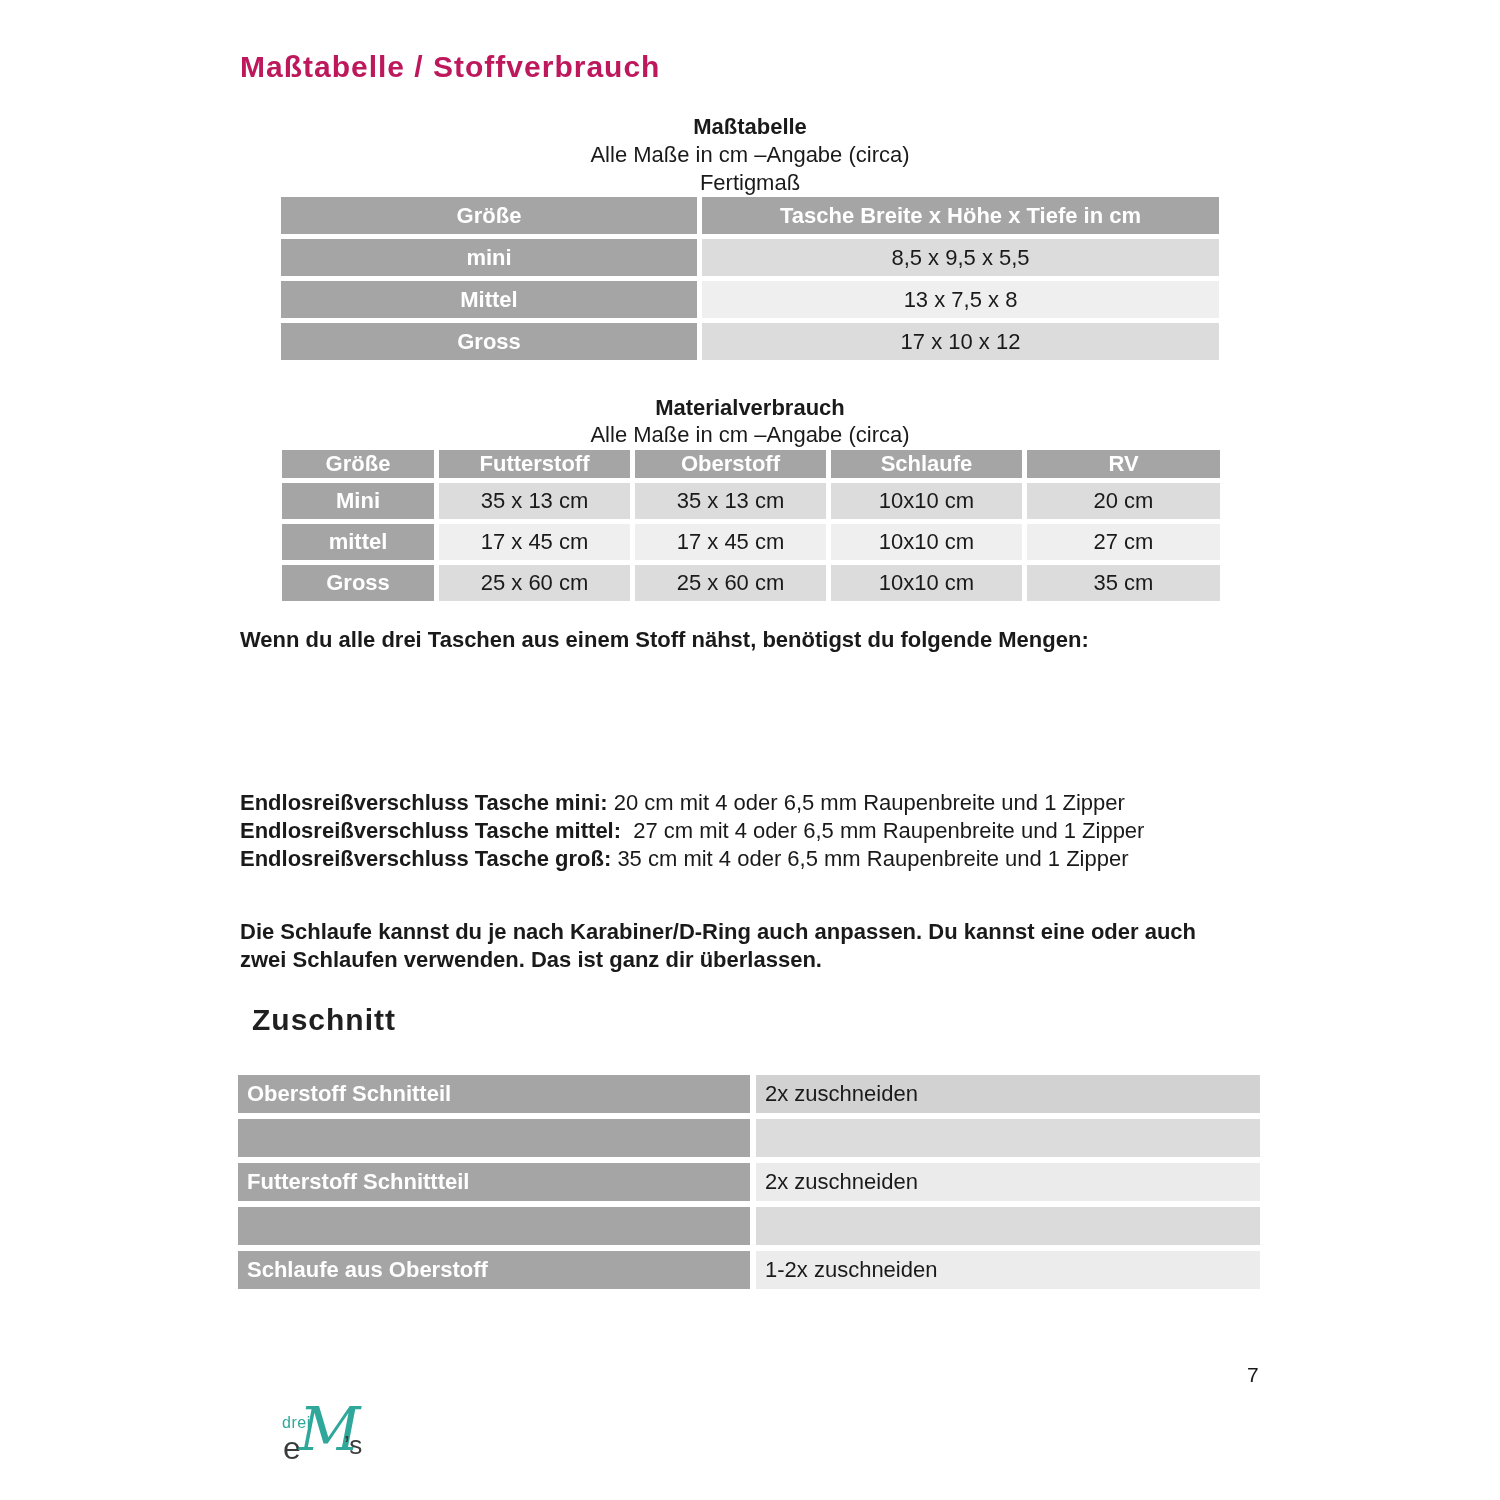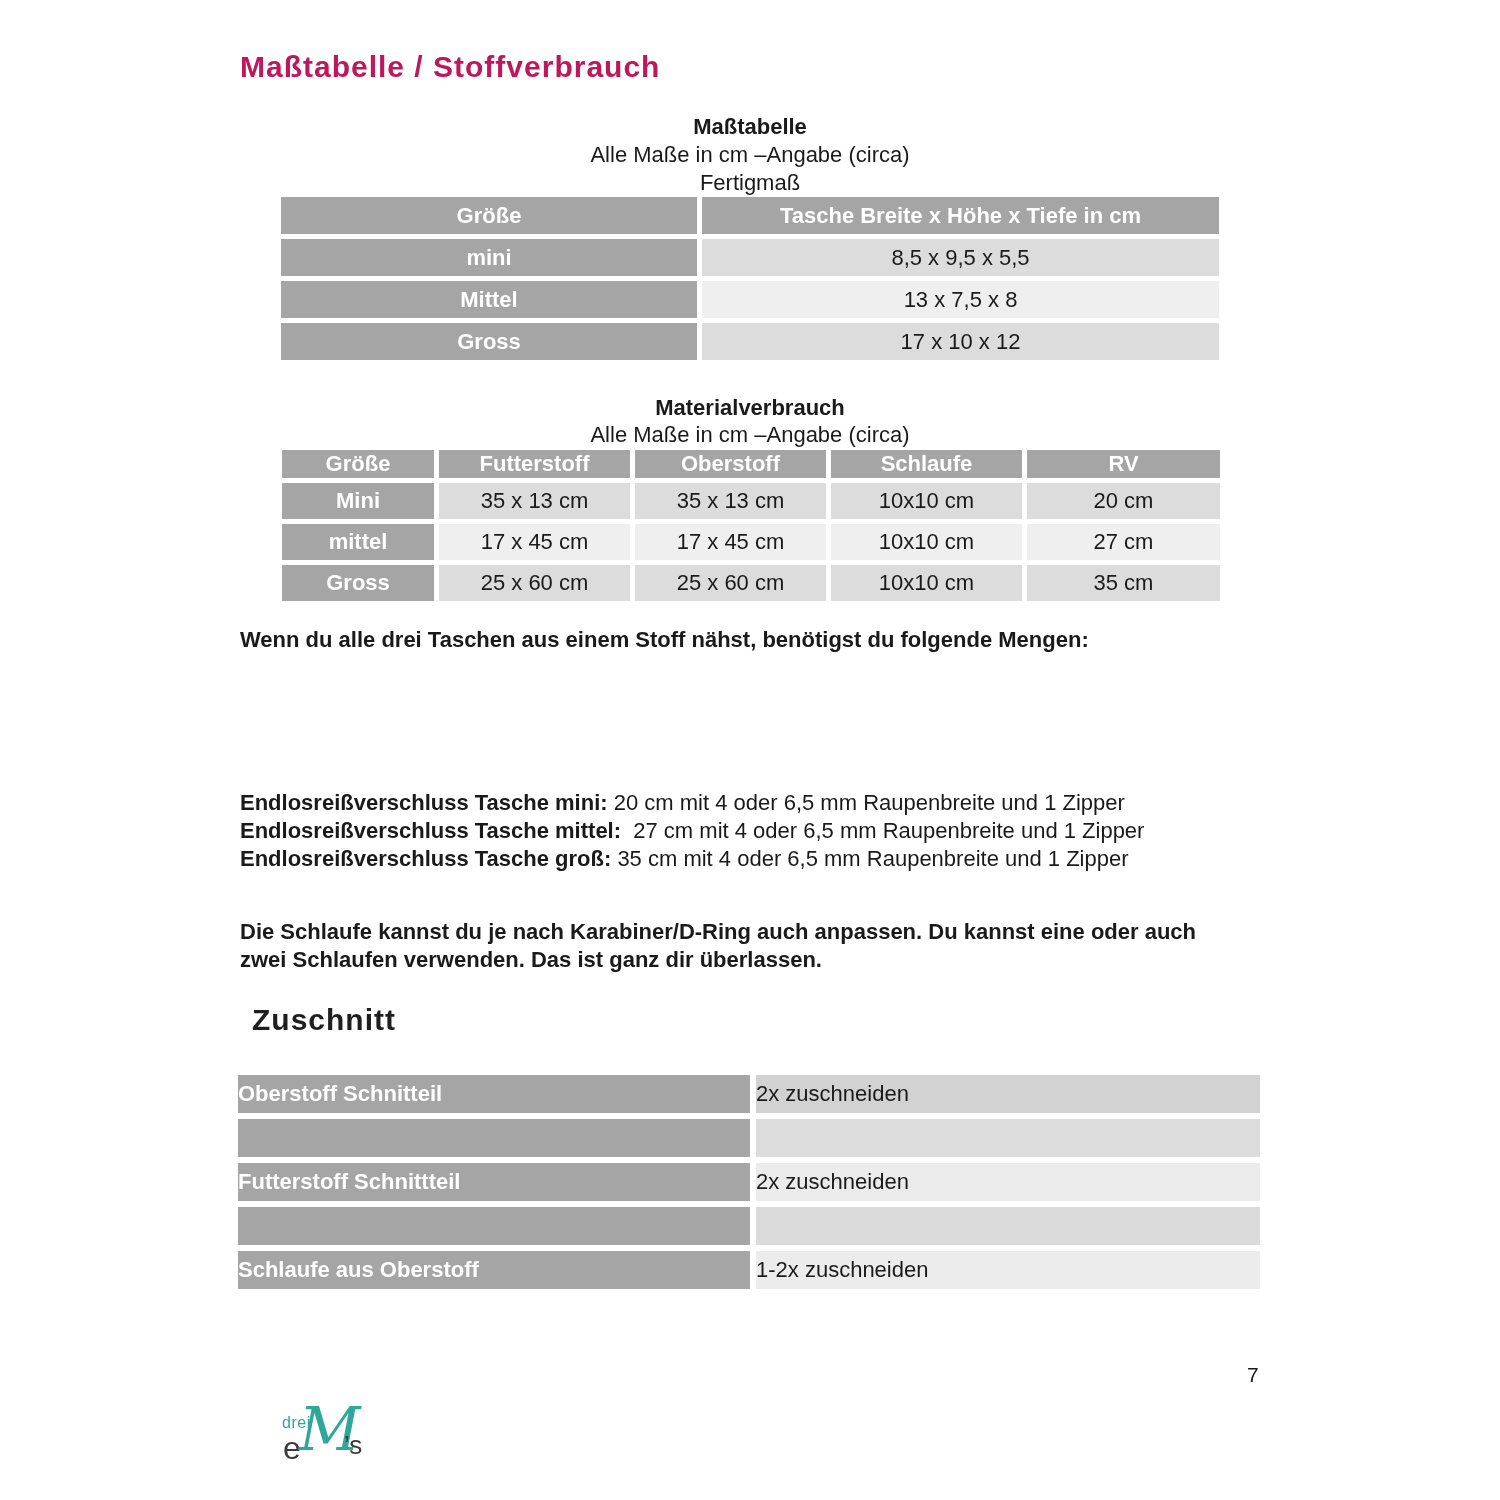--- a/index.html
+++ b/index.html
@@ -8,21 +8,21 @@
     font-family:"Liberation Sans",sans-serif;color:#1a1a1a;overflow:hidden;
   }
   .abs{position:absolute;}
   .h1{font-size:30px;font-weight:bold;letter-spacing:1px;color:#be185d;}
   .h2{font-size:30px;font-weight:bold;letter-spacing:1px;color:#1f1f1f;}
   .centerblock{text-align:center;font-size:22px;line-height:28px;}
   .b{font-weight:bold;}
   
   .grid{display:grid;}
   .cell{display:flex;align-items:center;justify-content:center;font-size:22px;}
-  .cell.left{justify-content:flex-start;}
+  .cell.left{justify-content:flex-start;padding-left:9px;}
   .hdr{background:#a5a5a5;color:#ffffff;font-weight:bold;}
   .lbl{background:#a5a5a5;color:#ffffff;font-weight:bold;}
   .d1{background:#dcdcdc;}
   .d2{background:#efefef;}
   .t1{grid-template-columns:416px 517px;grid-auto-rows:37px;gap:5px;width:938px;}
   .t2{grid-template-columns:152px 191px 191px 191px 193px;grid-template-rows:28px 36px 36px 36px;gap:5px;width:938px;}
   .tz{grid-template-columns:512px 504px;grid-auto-rows:38px;gap:6px;width:1022px;}
   .z1{background:#d2d2d2;}
   .z2{background:#dcdcdc;}
   .z3{background:#ebebeb;}

